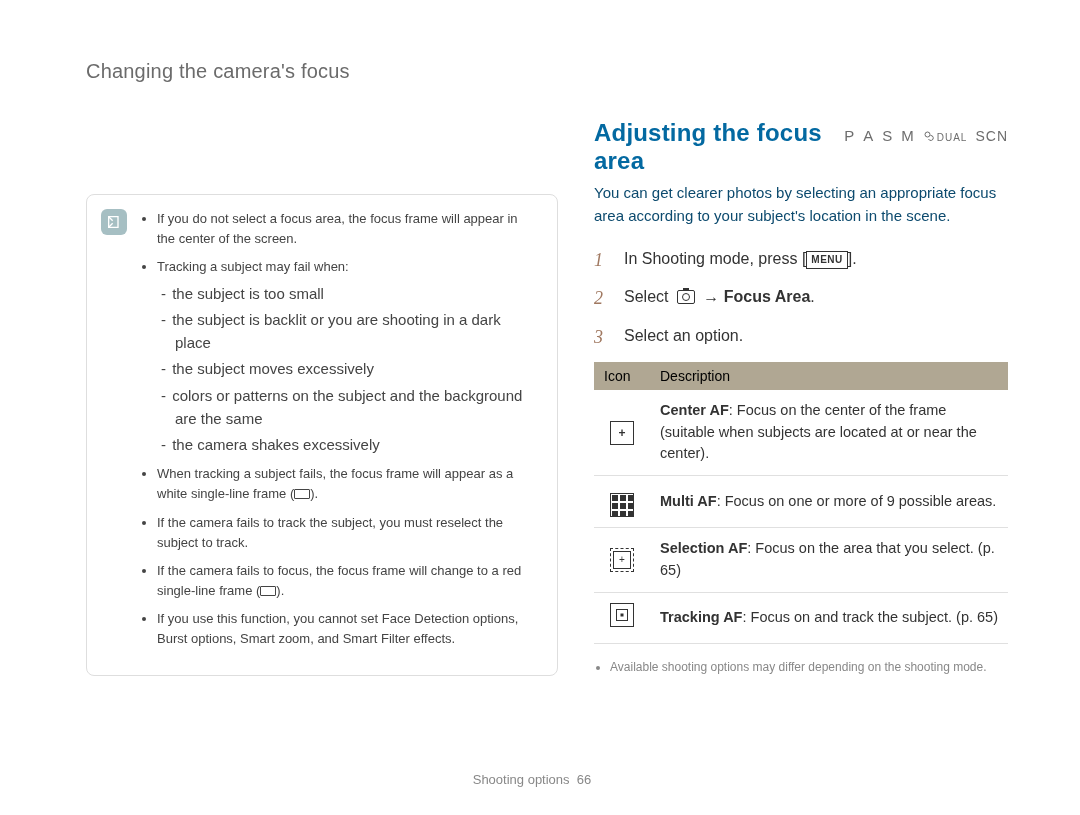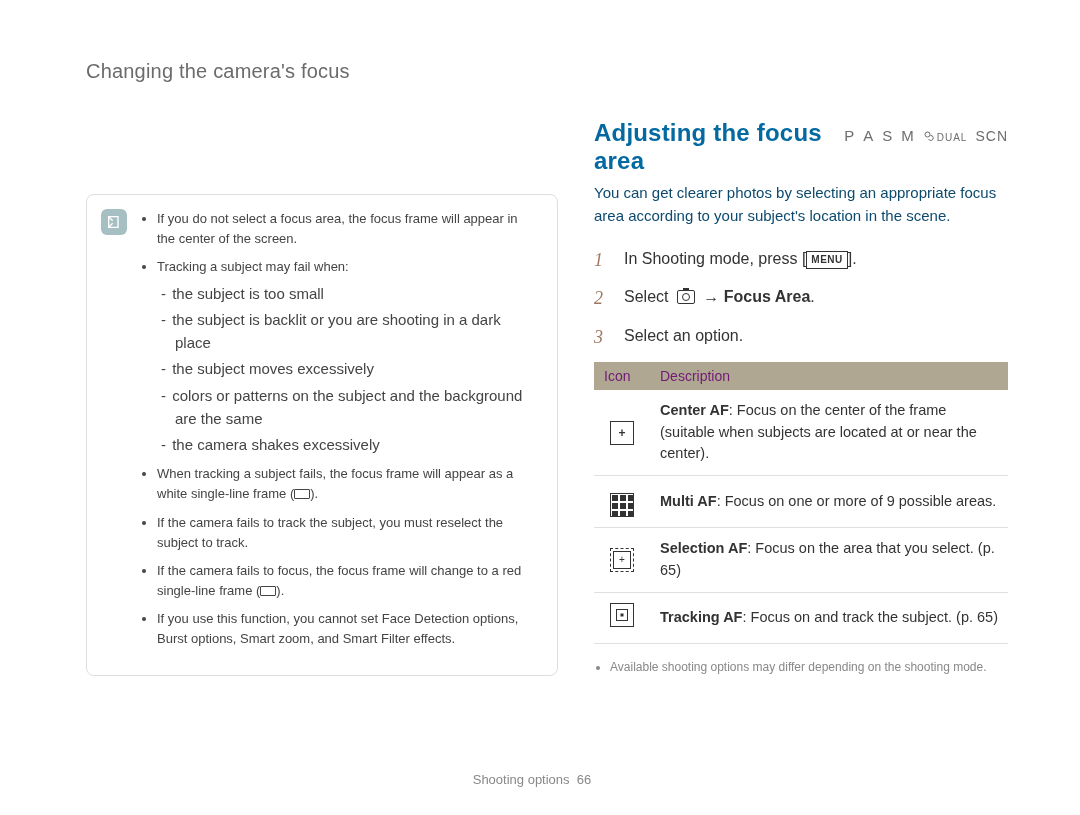--- a/index.html
+++ b/index.html
@@ -32,21 +32,21 @@
   
   .steps { counter-reset: none; }
   .step { display: flex; gap: 12px; margin-bottom: 10px; font-size: 16px; line-height: 1.6; color: #333; }
   .step-num { color: #a07860; font-style: italic; font-family: Georgia, serif; font-size: 18px; min-width: 18px; }
   .menu-box { display: inline-block; border: 1.5px solid #333; padding: 0 4px; font-weight: 700; font-size: 10px; letter-spacing: 0.5px; vertical-align: 1px; }
   .cam-icon { display: inline-block; width: 18px; height: 14px; border: 1.5px solid #333; border-radius: 2px; position: relative; vertical-align: -2px; margin: 0 4px; }
   .cam-icon::before { content:""; position: absolute; width: 6px; height: 3px; background: #333; top: -3px; left: 5px; }
   .cam-icon::after { content:""; position:absolute; width:6px; height:6px; border:1.5px solid #333; border-radius:50%; top:2px; left:4px; }
   
   .af-table { width: 100%; border-collapse: collapse; margin-top: 8px; }
-  .af-table th { background: #b0a793; color: #701a75; font-weight: 400; font-size: 14px; text-align: left; padding: 6px 10px; }
+  .af-table th { background: #b0a793; color: #000000; font-weight: 400; font-size: 14px; text-align: left; padding: 6px 10px; }
   .af-table td { border-bottom: 1px solid #e0e0e0; padding: 10px 10px; font-size: 14.5px; line-height: 1.5; color: #333; vertical-align: middle; }
   .af-table td.ic { width: 56px; text-align: center; }
   .ic-sq { display: inline-flex; width: 24px; height: 24px; border: 1.5px solid #333; align-items: center; justify-content: center; font-size: 12px; font-weight: 700; }
   
   .ic-grid2 { display:inline-grid; grid-template-columns:repeat(3,6px); grid-template-rows:repeat(3,6px); gap:2px; width:24px; height:24px; border:1.5px solid #333; padding:1px; }
   .ic-grid2 span { background:#333; }
   .ic-sel-wrap { display:inline-block; width:24px; height:24px; border:1.5px dashed #333; padding:2px; }
   .ic-sel-wrap .inner { width:100%; height:100%; border:1.5px solid #333; display:flex; align-items:center; justify-content:center; font-size:10px; }
   .ic-track { display:inline-block; width:24px; height:24px; border:1.5px solid #333; position:relative; }
   .ic-track::before { content:""; position:absolute; inset:5px; border:1.5px solid #333; }

